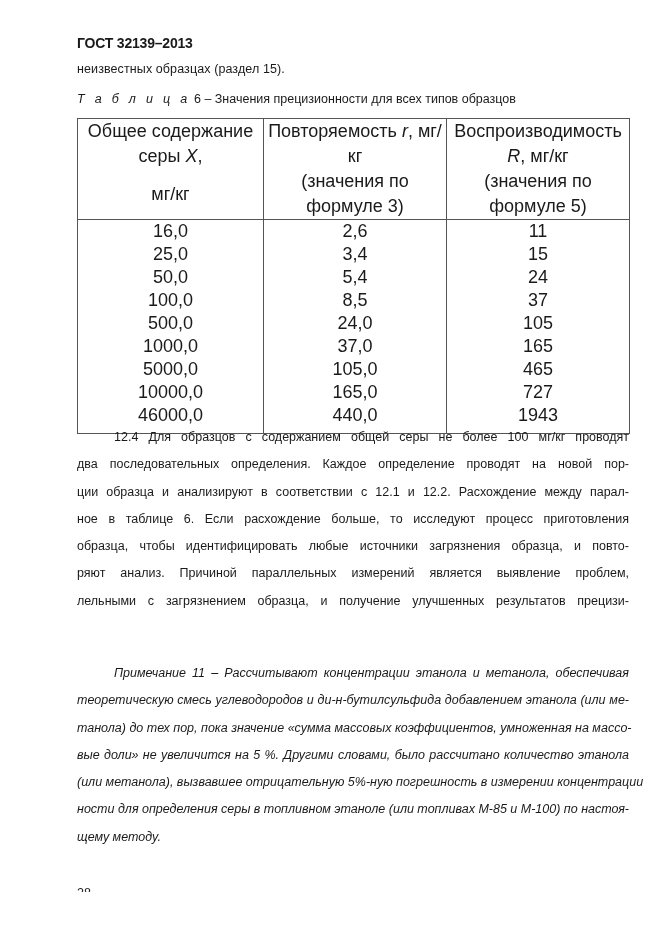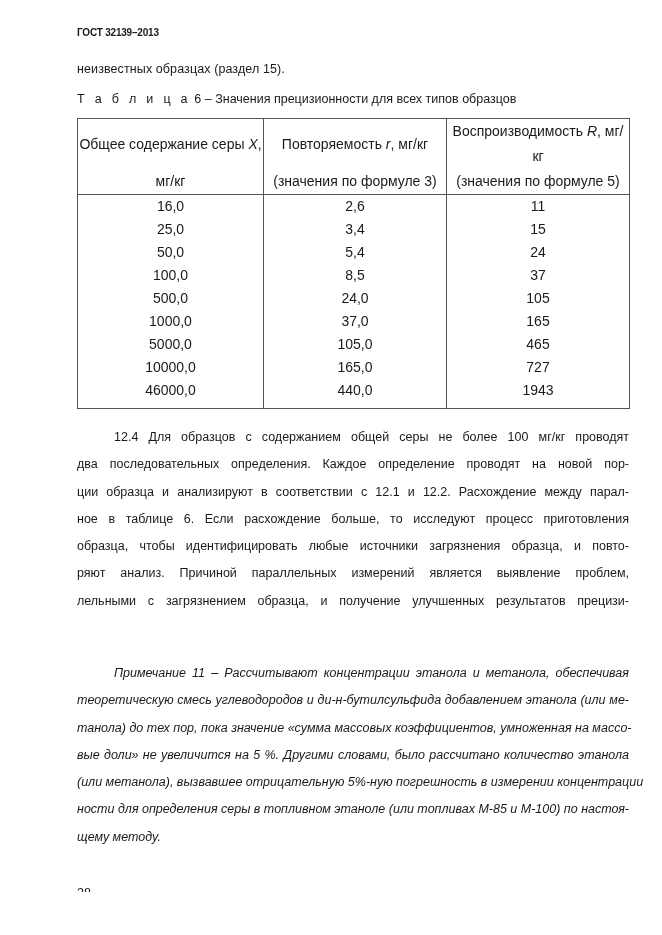--- a/index.html
+++ b/index.html
@@ -17,50 +17,51 @@
       font-size: 12.5px;
     }
     .page {
       position: absolute;
       left: 77px;
       top: 0;
       width: 552px;
     }
     .doc-id {
       position: absolute;
-      top: 27px;
+      top: 35px;
       left: 0;
       font-weight: bold;
-      font-size: 10px;
+      font-size: 14px;
       letter-spacing: -0.2px;
     }
     .cont-line {
       position: absolute;
       top: 62px;
       left: 0;
       font-size: 12.5px;
       letter-spacing: 0.1px;
     }
     .table-caption {
       position: absolute;
       top: 92px;
       left: 0;
       font-size: 12.5px;
     }
     .table-caption .spaced {
       letter-spacing: 3.3px;
+      font-style: italic;
     }
     table.prec {
       position: absolute;
       top: 118px;
       left: 0;
       width: 552px;
       border-collapse: collapse;
       table-layout: fixed;
-      font-size: 14px;
+      font-size: 18px;
     }
     table.prec th, table.prec td {
       border-left: 1px solid #555;
       border-right: 1px solid #555;
       text-align: center;
       font-weight: normal;
       padding: 0;
     }
     table.prec thead th {
       line-height: 25px;

